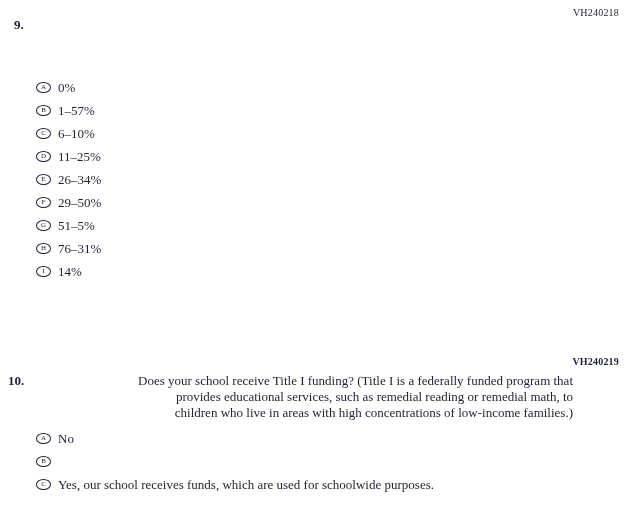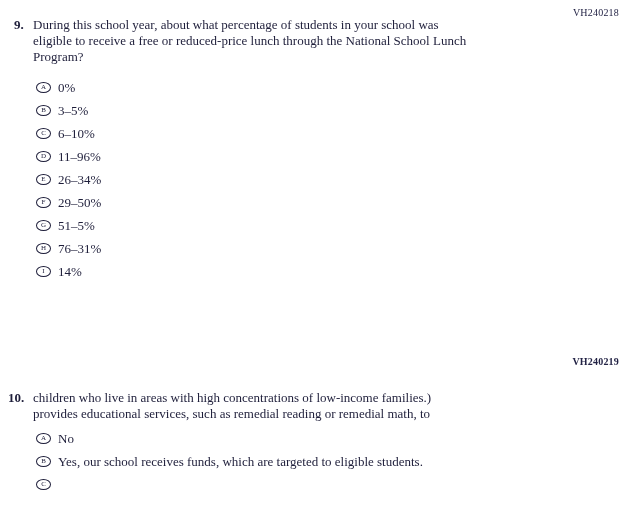--- a/index.html
+++ b/index.html
@@ -23,21 +23,21 @@
   .form-code.code-q10 { top: 356px; font-weight: bold; }
 
   .q-text-block {
     position: absolute;
     left: 0;
     width: 631px;
     font-size: 13px;
     line-height: 16px;
   }
   .q-text-block.q9  { top: 17px; }
-  .q-text-block.q10 { top: 390px; }
+  .q-text-block.q10 { top: 373px; text-align: right; }
 
   .q-num {
     position: absolute;
     top: 0;
     font-weight: bold;
   }
   .q9  .q-num { left: 14px; }
   .q10 .q-num { left: 8px; }
 
   .q-lines { margin-left: 33px; width: 540px; }
@@ -82,51 +82,46 @@
 </style>
 </head>
 <body>
 
 <div class="page">
 
   <div class="form-code code-q9">VH240218</div>
 
   <div class="q-text-block q9">
     <span class="q-num">9.</span>
-    <div class="q-lines">
-      <span class="q-line">During this school year, about what percentage of students in your school was</span>
-      <span class="q-line">eligible to receive a free or reduced-price lunch through the National School Lunch</span>
-      <span class="q-line">Program?</span>
-    </div>
   </div>
 
   <div class="options opts-q9">
     <div class="option-row">
       <span class="bubble">
           <span class="bubble-letter">A</span>
         </span>
       <span class="option-label">0%</span>
     </div>
     <div class="option-row">
       <span class="bubble">
           <span class="bubble-letter">B</span>
         </span>
-      <span class="option-label">3–5%</span>
+      <span class="option-label">1–57%</span>
     </div>
     <div class="option-row">
       <span class="bubble">
           <span class="bubble-letter">C</span>
         </span>
       <span class="option-label">6–10%</span>
     </div>
     <div class="option-row">
       <span class="bubble">
           <span class="bubble-letter">D</span>
         </span>
-      <span class="option-label">11–96%</span>
+      <span class="option-label">11–25%</span>
     </div>
     <div class="option-row">
       <span class="bubble">
           <span class="bubble-letter">E</span>
         </span>
       <span class="option-label">26–34%</span>
     </div>
     <div class="option-row">
       <span class="bubble">
           <span class="bubble-letter">F</span>
@@ -151,38 +146,39 @@
         </span>
       <span class="option-label">14%</span>
     </div>
   </div>
 
   <div class="form-code code-q10">VH240219</div>
 
   <div class="q-text-block q10">
     <span class="q-num">10.</span>
     <div class="q-lines">
+      <span class="q-line">Does your school receive Title I funding? (Title I is a federally funded program that</span>
+      <span class="q-line">provides educational services, such as remedial reading or remedial math, to</span>
       <span class="q-line">children who live in areas with high concentrations of low-income families.)</span>
-      <span class="q-line">provides educational services, such as remedial reading or remedial math, to</span>
     </div>
   </div>
 
   <div class="options opts-q10">
     <div class="option-row">
       <span class="bubble">
           <span class="bubble-letter">A</span>
         </span>
       <span class="option-label">No</span>
     </div>
     <div class="option-row">
       <span class="bubble">
           <span class="bubble-letter">B</span>
         </span>
-      <span class="option-label">Yes, our school receives funds, which are targeted to eligible students.</span>
     </div>
     <div class="option-row">
       <span class="bubble">
           <span class="bubble-letter">C</span>
         </span>
+      <span class="option-label">Yes, our school receives funds, which are used for schoolwide purposes.</span>
     </div>
   </div>
 
 </div>
 
 </body></html>

